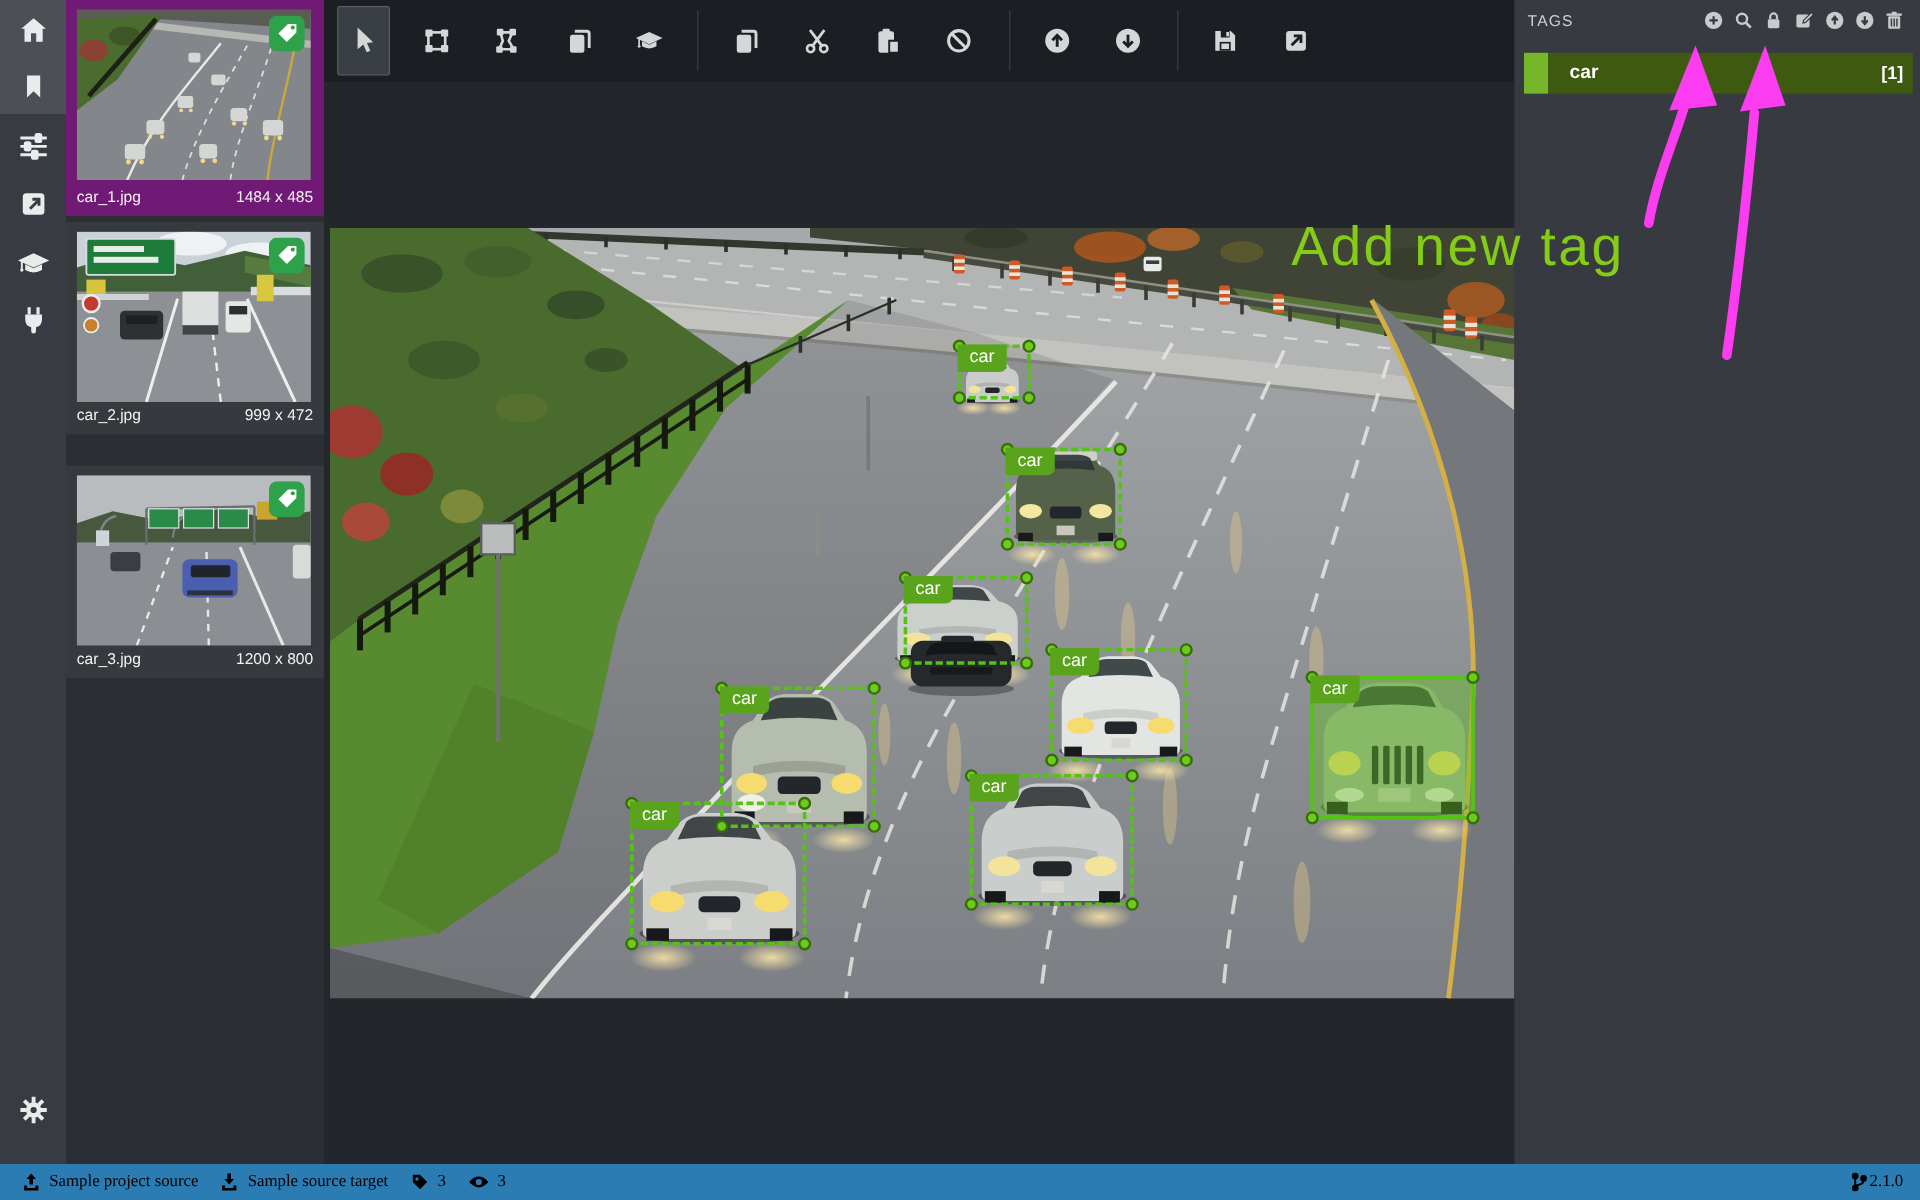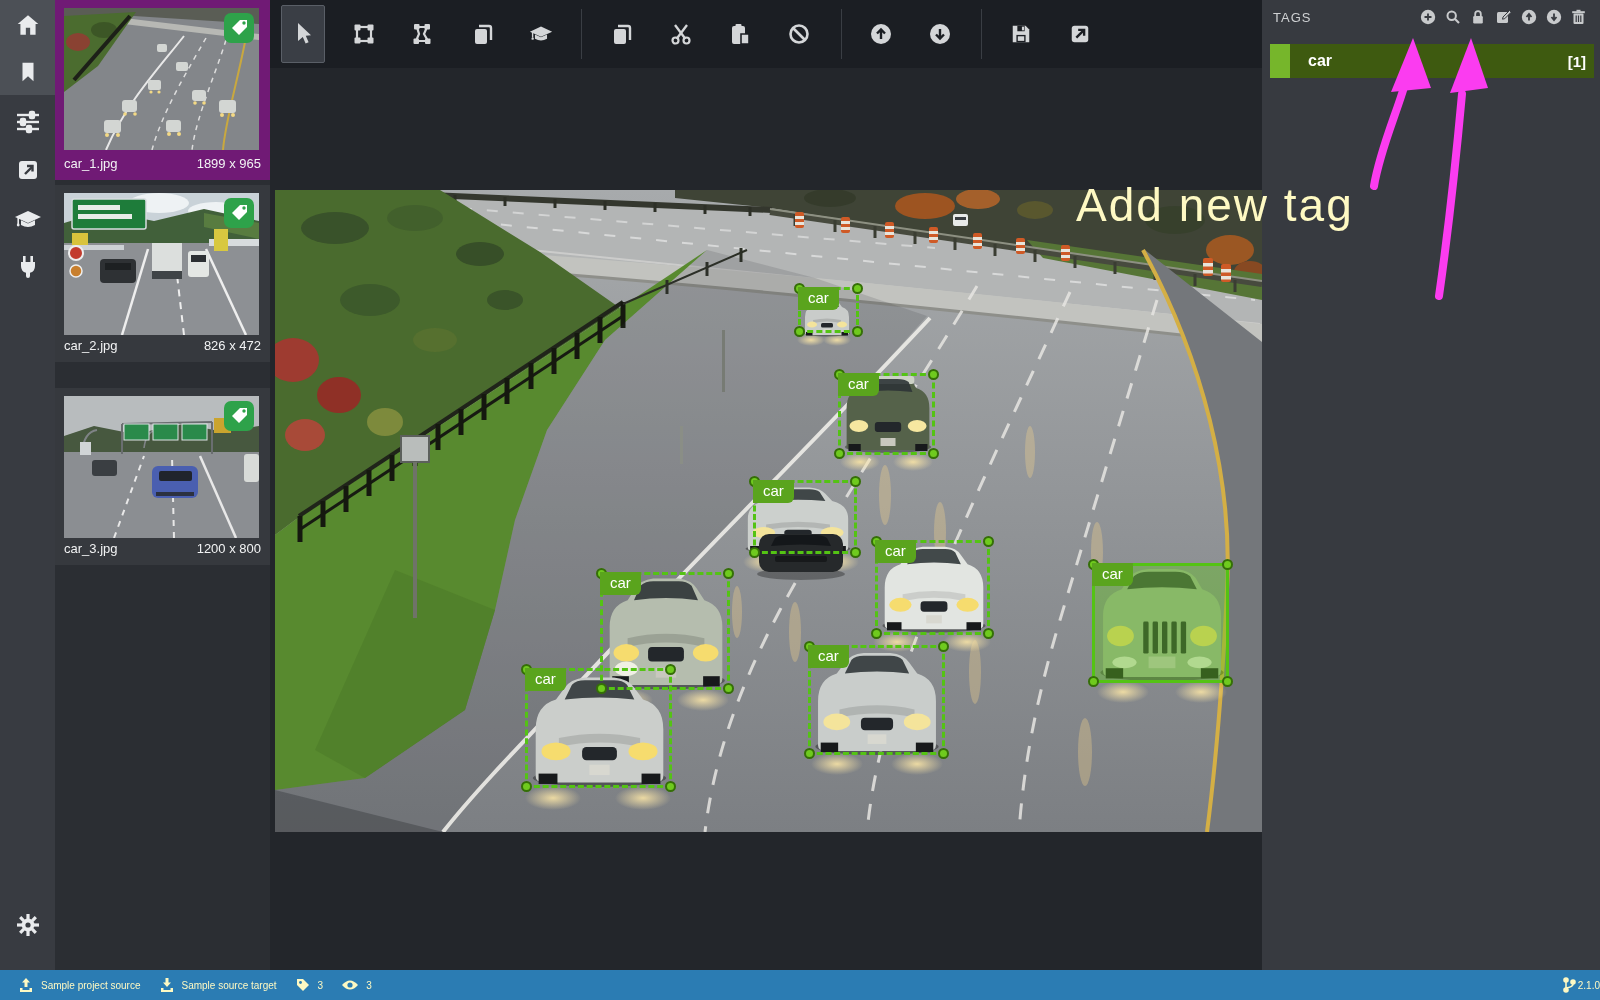--- a/index.html
+++ b/index.html
@@ -34,25 +34,25 @@
   .tags-panel{left:1262px;top:0;width:338px;height:970px;background:#373a40;}
   .tags-header{position:absolute;left:0;top:0;width:338px;height:38px;}
   .tags-title{position:absolute;left:11px;top:10px;color:#cfd1d3;font-size:13px;letter-spacing:1px;}
   .tags-icons{position:absolute;right:14px;top:9px;display:flex;gap:9px;color:#c8cacc;}
   .tags-icons span{cursor:pointer;display:flex;align-items:center;}
   .tag-row{position:absolute;left:8px;top:44px;width:324px;height:34px;background:#3e5a10;display:flex;align-items:center;cursor:pointer;}
   .tag-swatch{width:20px;height:34px;background:#76b62b;}
   .tag-name{color:#fff;font-weight:bold;font-size:16px;margin-left:18px;}
   .tag-count{color:#fff;font-weight:bold;font-size:15px;margin-left:auto;margin-right:8px;}
   
-  .statusbar{left:0;top:970px;width:1600px;height:30px;background:#2b7cb3;color:#fef9c3;font-size:10px;display:flex;align-items:center;}
+  .statusbar{left:0;top:970px;width:1600px;height:30px;background:#2b7cb3;color:#000000;font-size:14px;display:flex;align-items:center;font-family:Liberation Serif, serif;}
   .sb-item{display:flex;align-items:center;gap:7px;margin-left:18px;}
-  .sb-right{margin-left:auto;display:flex;align-items:center;gap:2px;}
+  .sb-right{margin-left:auto;margin-right:14px;display:flex;align-items:center;gap:2px;}
   
-  .ann-text{position:absolute;color:#fef9c3;font-size:46px;letter-spacing:2px;white-space:nowrap;z-index:60;}
+  .ann-text{position:absolute;color:#84cc16;font-size:46px;letter-spacing:2px;white-space:nowrap;z-index:60;}
   .ann-svg{position:absolute;left:0;top:0;width:1600px;height:1000px;z-index:55;pointer-events:none;}
 </style>
 </head>
 <body>
 
 <div class="screen">
 
   <div class="abs navbar">
     <div class="active-block"></div>
     <div class="nav-btn" style="top:2px">
@@ -172,21 +172,21 @@
         <span class="badge">
             <svg width="30" height="30" viewBox="0 0 30 30">
               <rect width="30" height="30" rx="7" fill="#2ea24a"></rect>
               <path d="M16,7 23,7 23,14 15,22 8,15 Z" fill="#fff"></path>
               <circle cx="20" cy="10" r="1.7" fill="#2ea24a"></circle>
             </svg>
           </span>
       </div>
       <div class="thumb-meta">
         <span>car_1.jpg</span>
-        <span>1899 x 965</span>
+        <span>1484 x 485</span>
       </div>
     </div>
 
     <div class="asset-item" style="top:185px;height:177px">
       <div class="thumb-img">
         <svg width="195" height="142" viewBox="0 0 195 142">
           <rect width="195" height="142" fill="#c9d2d8"></rect>
           <g fill="#eef2f4">
               <ellipse cx="42" cy="16" rx="26" ry="9"></ellipse>
               <ellipse cx="95" cy="10" rx="30" ry="10"></ellipse>
@@ -217,21 +217,21 @@
         <span class="badge">
             <svg width="30" height="30" viewBox="0 0 30 30">
               <rect width="30" height="30" rx="7" fill="#2ea24a"></rect>
               <path d="M16,7 23,7 23,14 15,22 8,15 Z" fill="#fff"></path>
               <circle cx="20" cy="10" r="1.7" fill="#2ea24a"></circle>
             </svg>
           </span>
       </div>
       <div class="thumb-meta">
         <span>car_2.jpg</span>
-        <span>826 x 472</span>
+        <span>999 x 472</span>
       </div>
     </div>
 
     <div class="asset-item" style="top:388px;height:177px">
       <div class="thumb-img">
         <svg width="195" height="142" viewBox="0 0 195 142">
           <rect width="195" height="142" fill="#b8bcbe"></rect>
           <polygon points="0,40 30,30 70,38 120,28 160,36 195,30 195,58 0,58" fill="#47583f"></polygon>
           <rect x="0" y="56" width="195" height="86" fill="#8b8e92"></rect>
           <path d="M50,142 80,60" stroke="#e8e8e8" stroke-width="2" stroke-dasharray="6 6"></path>

